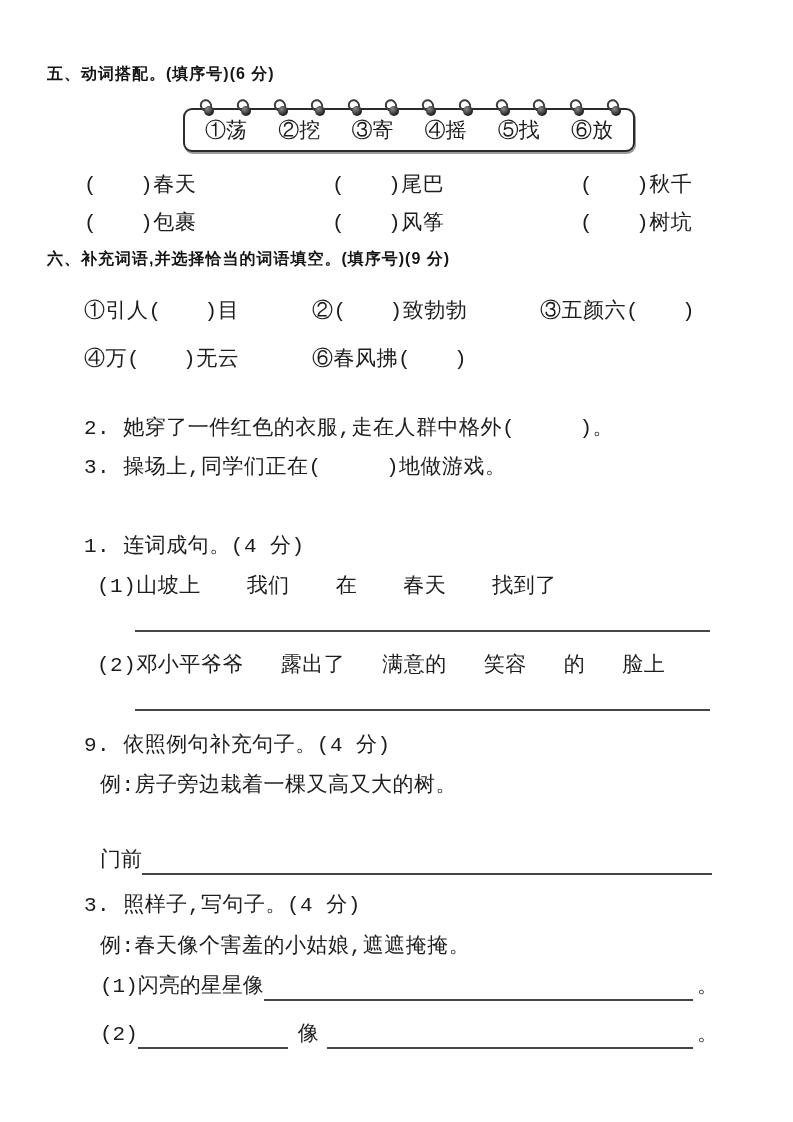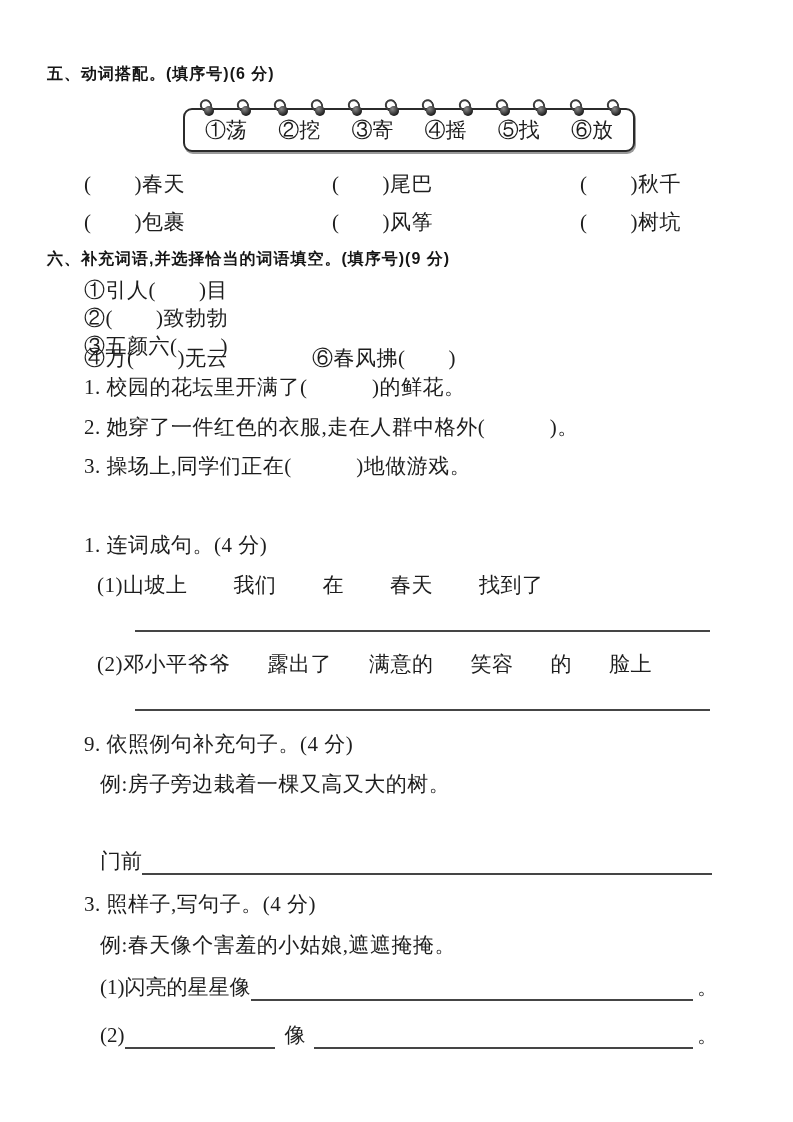--- a/index.html
+++ b/index.html
@@ -7,21 +7,21 @@
   .page {
     position:relative;
     width:793px; height:1122px;
     margin:0 auto;
     background:#ffffff;
     color:#1d1d1d;
     font-family:"Liberation Serif","DejaVu Serif",serif;
     font-size:21px;
     overflow:hidden;
   }
-  .abs { position:absolute; }
+  .abs { position:absolute;font-family:Liberation Mono, monospace; }
   .sec-title {
     font-family:"Liberation Sans","DejaVu Sans",sans-serif;
     font-weight:700;
     font-size:16px;
     letter-spacing:1px;
     color:#151515;
     white-space:nowrap;
   }
   .body-line { white-space:nowrap; letter-spacing:0.5px; }
 
@@ -113,31 +113,30 @@
     <span>(　　)秋千</span>
   </div>
   <div class="abs tri-row match body-line" style="top:208px;left:84px;">
     <span>(　　)包裹</span>
     <span>(　　)风筝</span>
     <span>(　　)树坑</span>
   </div>
 
   <div class="abs sec-title" style="top:249px;left:47px;">六、补充词语,并选择恰当的词语填空。(填序号)(9 分)</div>
 
-  <div class="abs tri-row comp body-line" style="top:276px;left:84px;flex-direction:column;">
+  <div class="abs tri-row comp body-line" style="top:296px;left:84px;">
     <span>①引人(　　)目</span>
     <span>②(　　)致勃勃</span>
     <span>③五颜六(　　)</span>
   </div>
   <div class="abs tri-row comp body-line" style="top:344px;left:84px;">
     <span>④万(　　)无云</span>
     <span>⑥春风拂(　　)</span>
   </div>
 
-  <div class="abs body-line" style="top:373px;left:84px;">1. 校园的花坛里开满了(　　　)的鲜花。</div>
   <div class="abs body-line" style="top:413px;left:84px;">2. 她穿了一件红色的衣服,走在人群中格外(　　　)。</div>
   <div class="abs body-line" style="top:452px;left:84px;">3. 操场上,同学们正在(　　　)地做游戏。</div>
 
 
   <div class="abs body-line" style="top:531px;left:84px;">1. 连词成句。(4 分)</div>
 
   <div class="abs word-row g1 body-line" style="top:571px;left:97px;">
     <span>(1)山坡上</span>
     <span>我们</span>
     <span>在</span>

